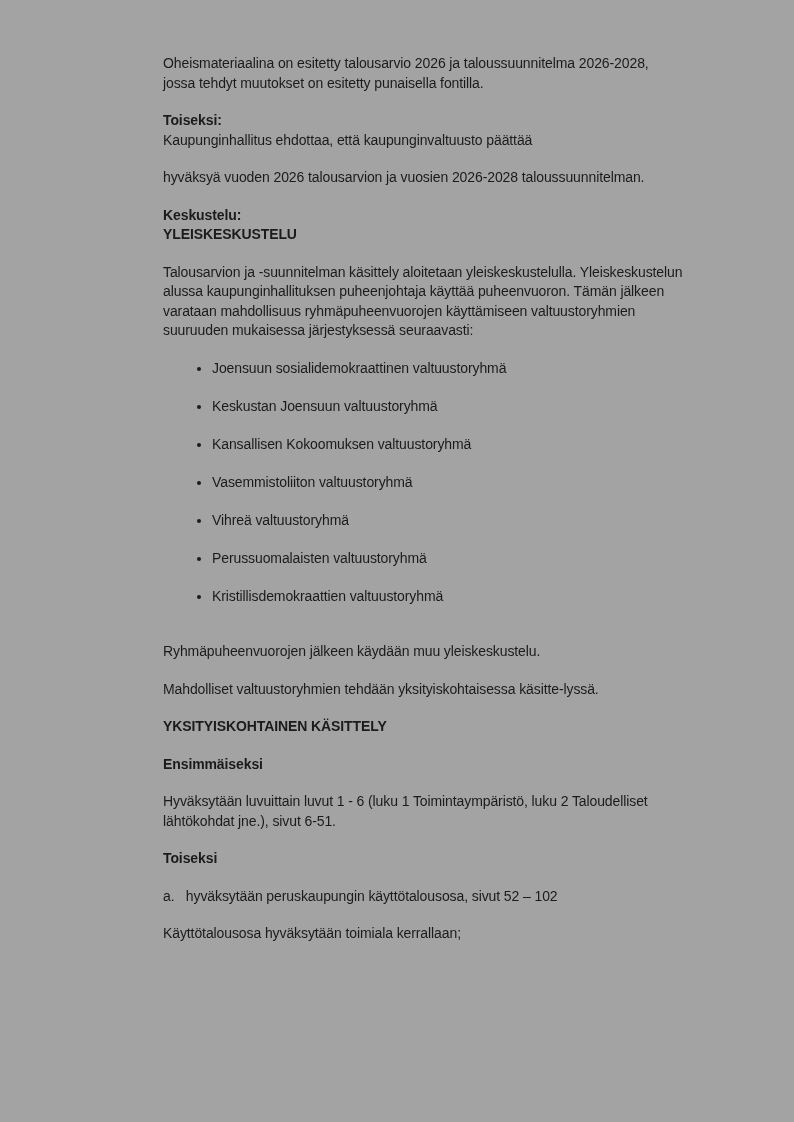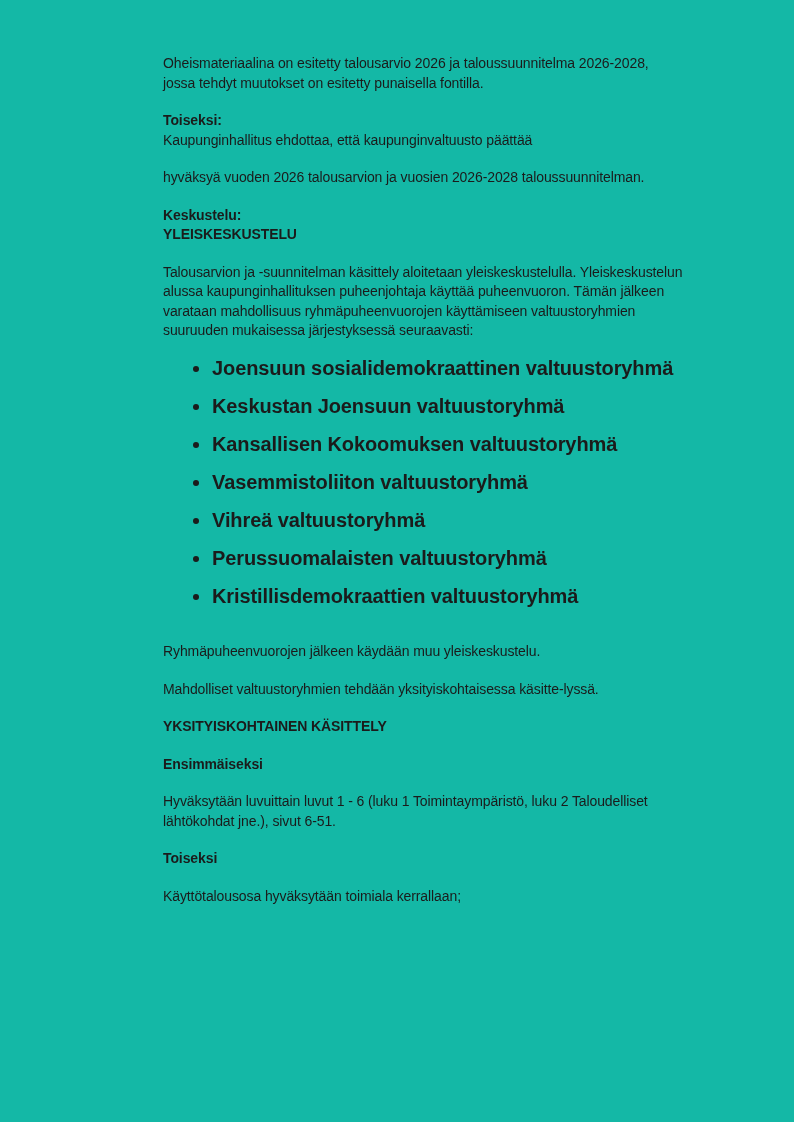--- a/index.html
+++ b/index.html
@@ -12,21 +12,21 @@
     height: 1122px;
     overflow: hidden;
     font-family: "Liberation Sans", "DejaVu Sans", sans-serif;
     color: #1b1b1b;
   }
   .page {
     box-sizing: border-box;
     width: 794px;
     height: 1122px;
     padding: 54px 60px 40px 163px;
-    background: #14b8a6;
+    background: #a3a3a3;
   }
   .doc {
     width: 575px;
   }
   .para {
     margin: 0 0 18px 0;
     font-size: 14px;
     line-height: 19.5px;
     letter-spacing: -0.1px;
     white-space: pre-line; 
@@ -36,25 +36,24 @@
   }
   .run-in {
     margin-bottom: 0; 
   }
   ul.bullets {
     margin: 0 0 36px 0;
     padding: 0 0 0 49px;
     list-style: disc outside;
   }
   ul.bullets li {
-    font-size: 20px;
+    font-size: 14px;
     line-height: 19.5px;
     letter-spacing: -0.1px;
     margin: 0 0 18.5px 0;
-    font-weight: bold;
   }
   ul.bullets li:last-child {
     margin-bottom: 0;
   }
 </style>
 </head>
 <body>
 
 <div class="page">
   <div class="doc">
@@ -87,16 +86,17 @@
     <p class="para">Ryhmäpuheenvuorojen jälkeen käydään muu yleiskeskustelu.</p>
     <p class="para">Mahdolliset valtuustoryhmien tehdään yksityiskohtaisessa käsitte-lyssä.</p>
 
     <p class="para heading">YKSITYISKOHTAINEN KÄSITTELY</p>
 
     <p class="para heading">Ensimmäiseksi</p>
     <p class="para">Hyväksytään luvuittain luvut 1 - 6 (luku 1 Toimintaympäristö, luku 2 Taloudelliset
 lähtökohdat jne.), sivut 6-51.</p>
 
     <p class="para heading">Toiseksi</p>
+    <p class="para">a.&nbsp;&nbsp;&nbsp;hyväksytään peruskaupungin käyttötalousosa, sivut 52 – 102</p>
     <p class="para">Käyttötalousosa hyväksytään toimiala kerrallaan;</p>
 
   </div>
 </div>
 
 </body></html>

